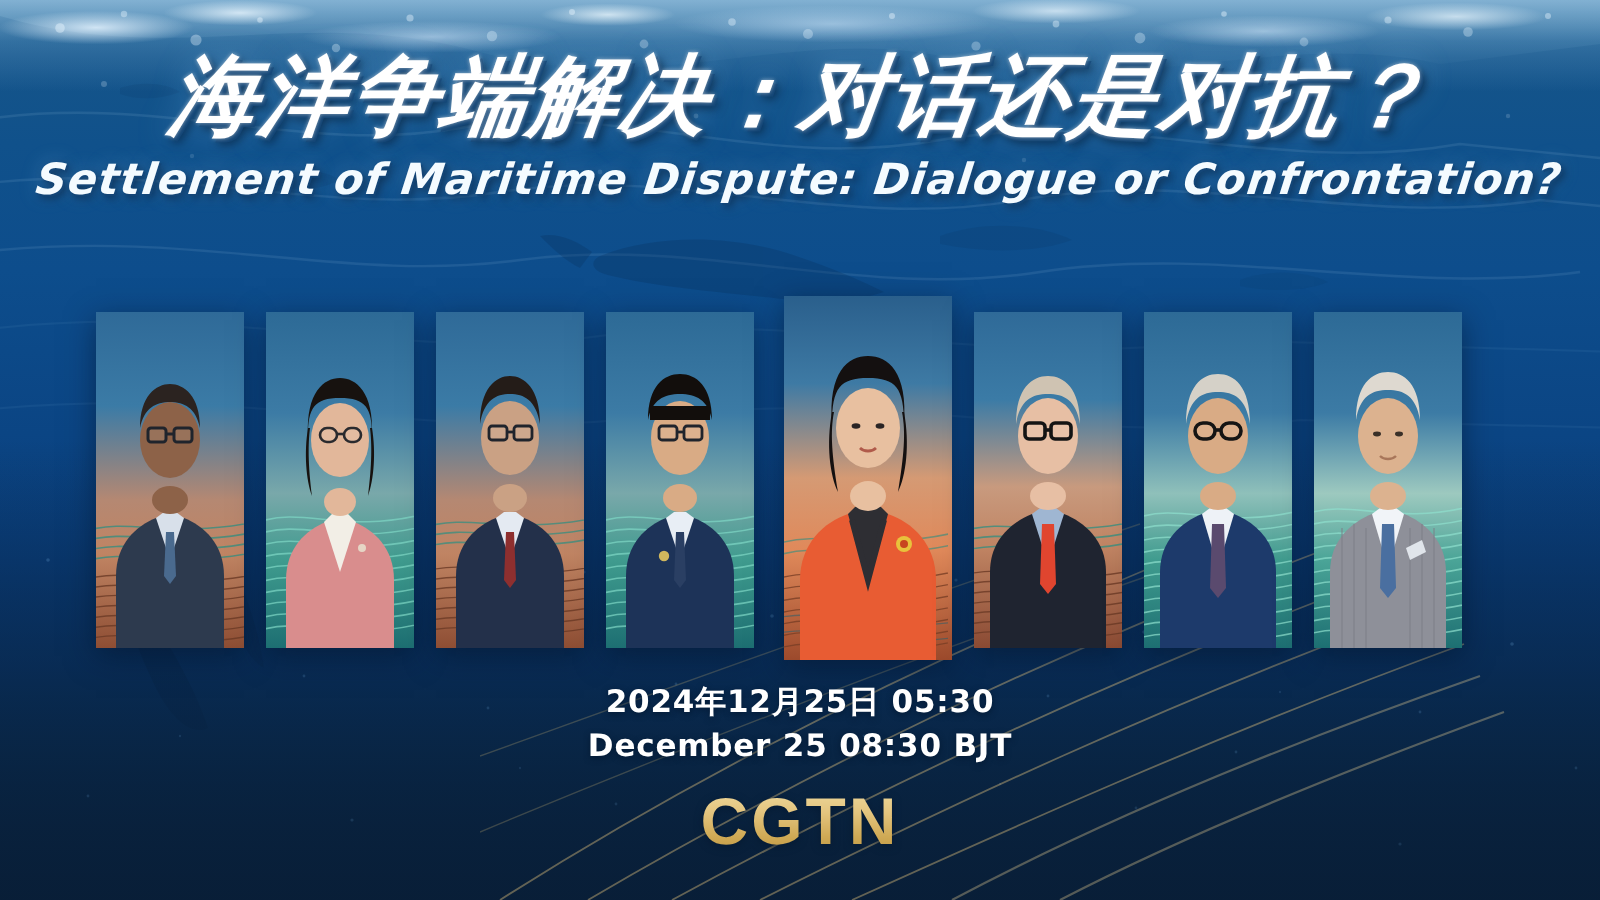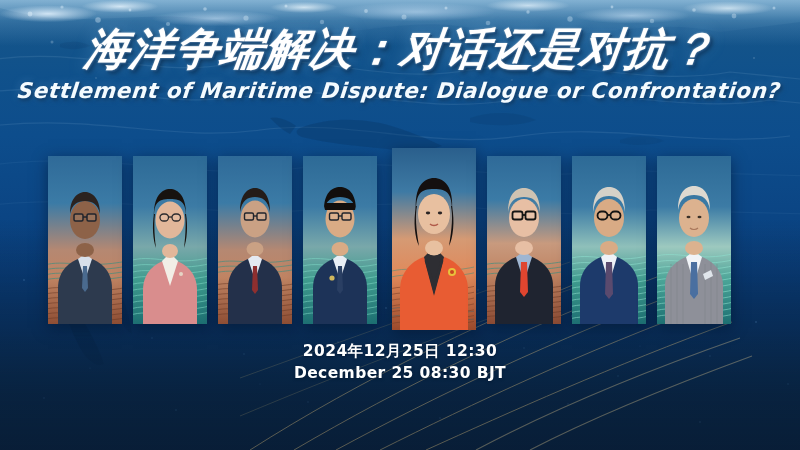--- a/index.html
+++ b/index.html
@@ -574,17 +574,18 @@
           <ellipse cx="42.5" cy="61" rx="2" ry="1.2"></ellipse>
         </g>
         <path d="M33,72 C35,74 39,74 41,72" fill="none" stroke="#a8765a" stroke-width="1.2"></path>
         <path d="M46,118 L54,114 L56,120 L48,124 Z" fill="#e9eef4" opacity=".9"></path>
       </svg>
     </div>
 
   </div>
 
   <div id="footer">
-    <div id="date-cn">2024年12月25日 12:30</div>
+    <div id="date-cn">2024年12月25日 05:30</div>
     <div id="date-en">December 25 08:30 BJT</div>
+    <div id="cgtn-logo">CGTN</div>
   </div>
 
 </div>
 
 </body></html>

